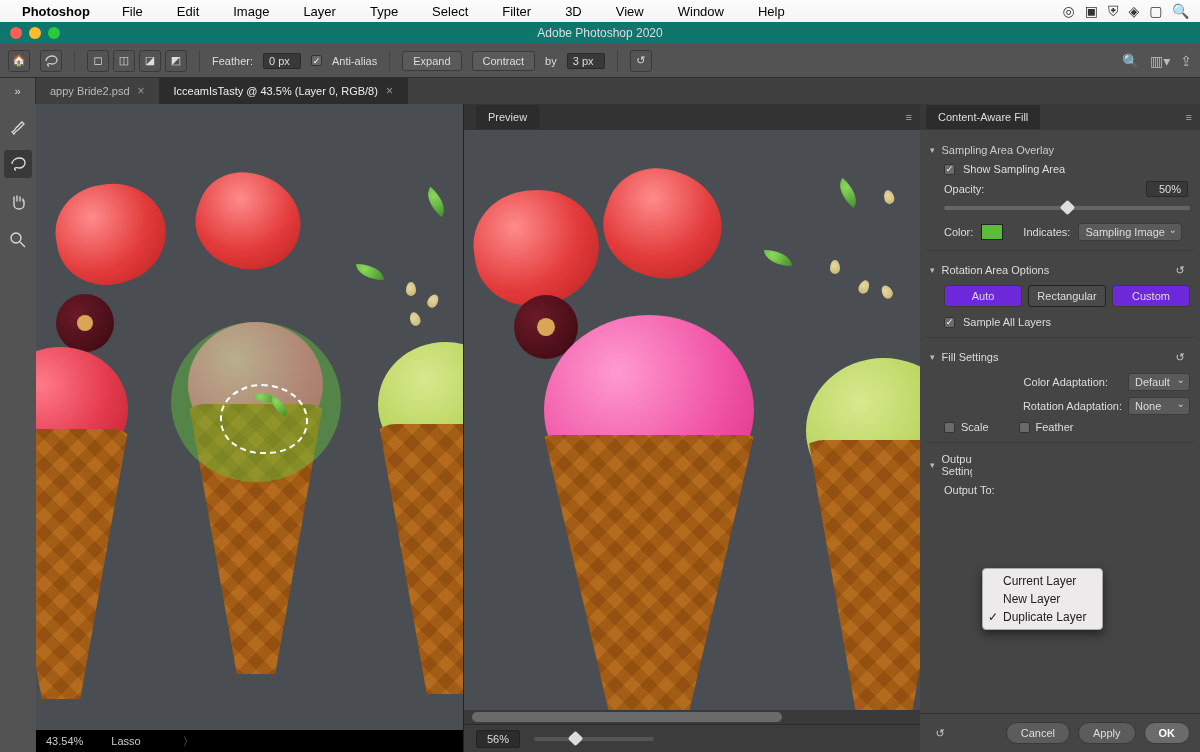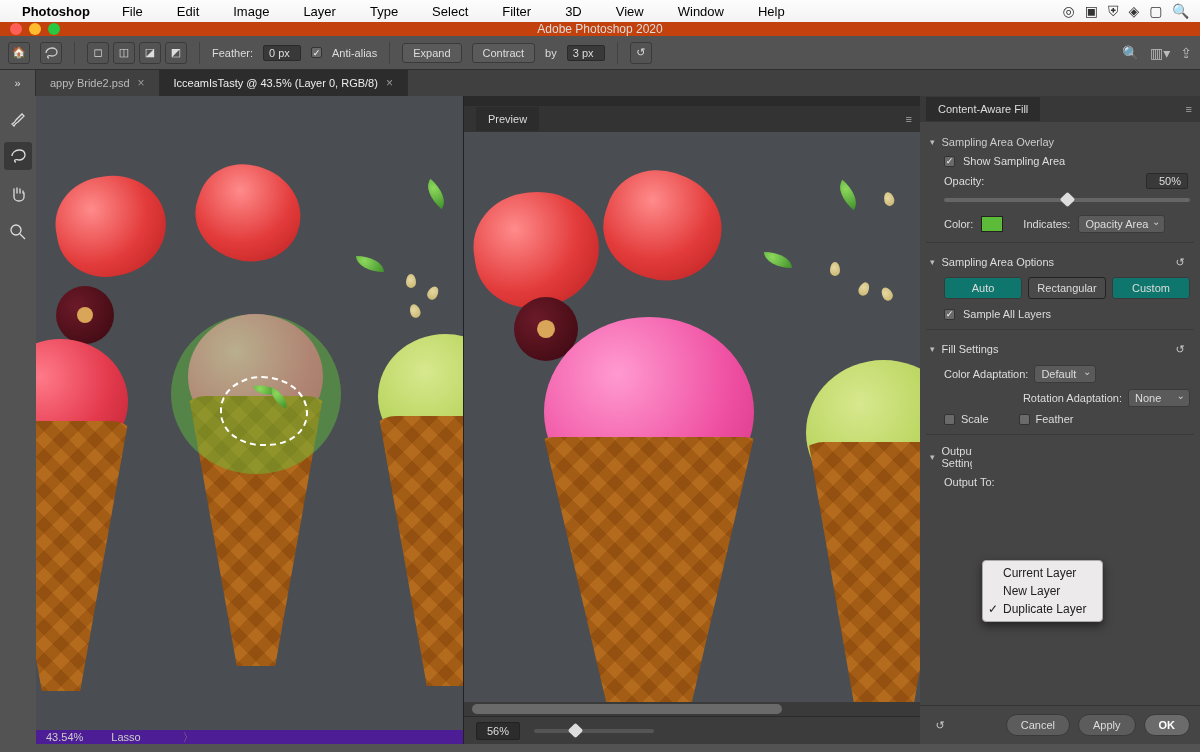--- a/index.html
+++ b/index.html
@@ -6,21 +6,21 @@
 body { width: 1200px; height: 752px; background: #535353; color: #ddd; font-size: 11px; overflow: hidden; position: relative; }
 
 
 .mac-menu { height: 22px; background: linear-gradient(#fdfdfd,#f3f3f3); display:flex; align-items:center; padding:0 10px; color:#000; font-size:13px; }
 .mac-menu .apple { font-size:14px; margin-right:12px; }
 .mac-menu .app-name { font-weight:700; margin-right:12px; }
 .mac-menu .mitem { margin-right:14px;margin-left:20px; }
 .mac-menu .menuright { margin-left:auto; display:flex; gap:10px; color:#333; font-size:14px;}
 
 
-.titlebar { height:14px; background:#c2410c; display:flex; align-items:center; padding:0 10px; color:#ccc; font-size:12px; position:relative;}
+.titlebar { height:22px; background:#0f766e; display:flex; align-items:center; padding:0 10px; color:#ccc; font-size:12px; position:relative;}
 .traffic { display:flex; gap:7px; }
 .traffic span { width:12px; height:12px; border-radius:50%; display:inline-block; }
 .red{background:#ff5f57;} .yellow{background:#febc2e;} .green{background:#28c840;}
 .titlebar .title { position:absolute; left:50%; transform:translateX(-50%); color:#ddd; }
 
 
 .optbar { height:34px; background:#535353; border-bottom:1px solid #2e2e2e; display:flex; align-items:center; padding:0 8px; gap:10px; font-size:11px; color:#ddd;}
 .iconbox { width:22px;height:22px;display:flex;align-items:center;justify-content:center;background:#535353;border:1px solid #3a3a3a;border-radius:3px;}
 .icongroup{display:flex;gap:4px;align-items:center;}
 .sep{width:1px;height:22px;background:#424242;margin:0 2px;}
@@ -41,25 +41,25 @@
 
 .workspace{display:flex;height:648px;}
 .toolstrip{width:36px;background:#535353;display:flex;flex-direction:column;align-items:center;padding:8px 0;gap:10px;}
 .toolbtn{width:28px;height:28px;display:flex;align-items:center;justify-content:center;color:#ccc;border-radius:3px;}
 .toolbtn.selected{background:#393939;}
 
 .canvas-area{display:flex;flex:1;}
 .cpanel{position:relative;background:#2a2a2a;display:flex;flex-direction:column;}
 .cpanel.left{width:428px;border-right:1px solid #222;}
 .cpanel.preview{flex:1;}
-.preview-tab{height:26px;background:#383838;display:flex;align-items:center;padding:0 12px;font-size:11px;color:#ddd;position:relative;background:#333;margin-top:10px;}
+.preview-tab{height:26px;background:#383838;display:flex;align-items:center;padding:0 12px;font-size:11px;color:#ddd;position:relative;background:#333;}
 .preview-tab .hdr{background:#2c2c2c;padding:6px 12px;}
 .preview-tab .ham{position:absolute;right:8px;color:#aaa;}
 .canvashold{flex:1;position:relative;overflow:hidden;background:#282828;}
-.statusbar{height:14px;background:#4c1d95;display:flex;align-items:center;padding:0 10px;color:#ccc;font-size:11px;gap:28px;}
+.statusbar{height:22px;background:#000000;display:flex;align-items:center;padding:0 10px;color:#ccc;font-size:11px;gap:28px;}
 .statusbar .arrow{color:#888;}
 .zoomrow{height:28px;display:flex;align-items:center;gap:14px;padding:0 12px;background:#3c3c3c;border-top:1px solid #2a2a2a;}
 .zoomval{background:#2c2c2c;padding:2px 10px;border:1px solid #222;border-radius:2px;color:#ddd;}
 .slider{flex:0 0 120px;height:4px;background:#555;border-radius:2px;position:relative;}
 .slider .thumb{position:absolute;width:11px;height:11px;background:#ddd;border-radius:2px;top:-4px;transform:rotate(45deg);}
 .scrollbarH{height:14px;background:#3a3a3a;position:relative;}
 .scrollbarH .sbthumb{position:absolute;height:10px;top:2px;background:#6a6a6a;border-radius:5px;}
 
 
 .rightpanel{width:280px;background:#454545;display:flex;flex-direction:column;font-size:11px;color:#ddd;}
@@ -70,21 +70,21 @@
 .chev{color:#bbb;font-size:9px;}
 .rp-divider{height:1px;background:#3a3a3a;margin:6px -4px;}
 .rowline{display:flex;align-items:center;gap:8px;padding:3px 0 3px 14px;}
 .fieldbox{background:#393939;border:1px solid #2a2a2a;padding:1px 6px;border-radius:2px;color:#ddd;font-size:11px;min-width:42px;text-align:right;}
 .swatch{width:22px;height:16px;background:#5dbb3a;border:1px solid #222;}
 .dropdown{background:#5a5a5a;border:1px solid #3a3a3a;padding:2px 16px 2px 6px;border-radius:3px;color:#ddd;font-size:11px;position:relative;}
 .dropdown::after{content:"⌄";position:absolute;right:4px;top:0;color:#ccc;font-size:10px;}
 .fullslider{height:4px;background:#666;border-radius:2px;position:relative;margin:6px 0 10px 14px;}
 .fullslider .thumb{position:absolute;width:11px;height:11px;background:#ddd;top:-4px;transform:rotate(45deg);border-radius:2px;}
 .segbtns{display:flex;gap:6px;padding:2px 0 6px 14px;}
-.segbtn{flex:1;background:#0f766e;border:1px solid #3a3a3a;padding:4px 0;border-radius:3px;text-align:center;}
+.segbtn{flex:1;background:#6d28d9;border:1px solid #3a3a3a;padding:4px 0;border-radius:3px;text-align:center;}
 .segbtn.active{background:#4a4a4a;border-color:#222;}
 .reset{width:20px;height:18px;display:flex;align-items:center;justify-content:center;color:#ccc;margin-left:auto;}
 .section-row{display:flex;align-items:center;gap:7px;padding:4px 0;}
 .rp-bottom{border-top:1px solid #333;padding:8px 10px;display:flex;align-items:center;gap:8px;background:#454545;}
 .btn{background:#5c5c5c;border:1px solid #3a3a3a;padding:4px 14px;border-radius:12px;color:#ddd;font-size:11px;}
 .btn.primary{background:#6b6b6b;color:#fff;font-weight:600;}
 
 
 .popup{position:absolute;background:#eceaea;border:1px solid #aaa;border-radius:4px;box-shadow:0 4px 10px rgba(0,0,0,0.5);padding:3px 0;color:#222;font-size:12px;z-index:50;min-width:112px;}
 .popup .item{padding:2px 16px 2px 20px;position:relative;white-space:nowrap;}
@@ -311,48 +311,48 @@
           <span>Opacity:</span>
           <span class="fieldbox">50%</span>
         </div>
         <div class="fullslider">
             <div class="thumb" style="left:calc(50% - 5px);"></div>
           </div>
         <div class="rowline">
           <span>Color:</span>
           <span class="swatch"></span>
           <span style="margin-left:12px;">Indicates:</span>
-          <span class="dropdown">Opacity Area</span>
+          <span class="dropdown">Sampling Image</span>
         </div>
 
         <div class="rp-divider"></div>
 
         <div class="section-row">
           <span class="chev">▾</span>
-          <span>Sampling Area Options</span>
+          <span>Rotation Area Options</span>
           <span class="reset">↺</span>
         </div>
         <div class="segbtns">
           <div class="segbtn">Auto</div>
           <div class="segbtn active">Rectangular</div>
           <div class="segbtn">Custom</div>
         </div>
         <div class="rowline">
           <span class="chk on"></span>
           <span>Sample All Layers</span>
         </div>
 
         <div class="rp-divider"></div>
 
         <div class="section-row">
           <span class="chev">▾</span>
           <span>Fill Settings</span>
           <span class="reset">↺</span>
         </div>
-        <div class="rowline" style="justify-content:flex-start;gap:6px;">
+        <div class="rowline" style="justify-content:flex-end;gap:20px;">
           <span>Color Adaptation:</span>
           <span class="dropdown" style="min-width:62px;">Default</span>
         </div>
         <div class="rowline" style="justify-content:flex-end;gap:6px;">
           <span>Rotation Adaptation:</span>
           <span class="dropdown" style="min-width:62px;">None</span>
         </div>
         <div class="rowline" style="gap:30px;">
           <span style="display:flex;align-items:center;gap:6px;">
             <span class="chk"></span>

